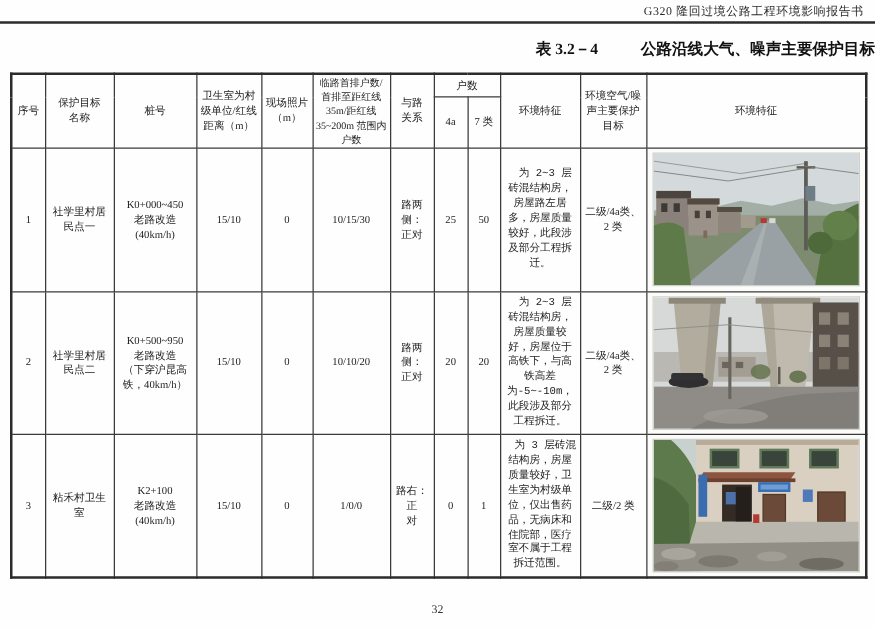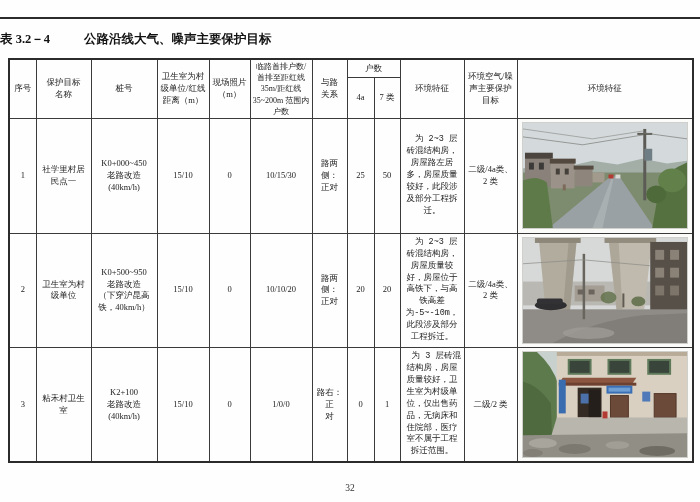--- a/index.html
+++ b/index.html
@@ -14,21 +14,21 @@
     position:absolute;top:3px;right:9px;
     font-size:9.5px;letter-spacing:.5px;color:#2a2a2a;
   }
   .header-rule{
     position:absolute;top:17px;left:0;width:700px;height:2px;
     background:#2b2b2b;
   }
 
   .doc-title{
     position:absolute;top:31px;left:0;width:700px;
-    text-align:left;font-weight:bold;font-size:12.5px;color:#111;
+    text-align:right;font-weight:bold;font-size:12.5px;color:#111;
   }
   .doc-title .gap{display:inline-block;width:34px;}
 
   table.main{
     position:absolute;top:58px;left:8px;
     border-collapse:collapse;table-layout:fixed;
     width:684px;
     font-size:8.5px;line-height:1.4;color:#1c1c1c;
   }
   table.main td,table.main th{
@@ -55,20 +55,21 @@
   .page-number{
     position:absolute;top:483px;left:0;width:700px;
     text-align:center;font-size:9.5px;color:#333;
   }
 </style>
 </head>
 <body>
 
 <div class="page">
 
+  <div class="doc-header">G320 隆回过境公路工程环境影响报告书</div>
   <div class="header-rule"></div>
 
   <div class="doc-title">
     <span>表 3.2－4</span><span class="gap"></span><span>公路沿线大气、噪声主要保护目标</span>
   </div>
 
   <table class="main">
     <colgroup>
       <col style="width:27px">
         <col style="width:55px">
@@ -152,21 +153,21 @@
               <rect x="86" y="52" width="5" height="4" fill="#b33a33"></rect>
               <rect x="93" y="52" width="5" height="4" fill="#d8d8d4"></rect>
               <rect x="40" y="62" width="3" height="6" fill="#7d6a5a"></rect>
             </svg>
           </div>
         </td>
       </tr>
 
       <tr style="height:114px">
         <td>2</td>
-        <td>卫生室为村级单位</td>
+        <td>社学里村居民点二</td>
         <td class="prewrap">K0+500~950
 老路改造
 （下穿沪昆高铁，40km/h）</td>
         <td>15/10</td>
         <td>0</td>
         <td>10/10/20</td>
         <td class="prewrap">路两侧：
 正对</td>
         <td>20</td>
         <td>20</td>

